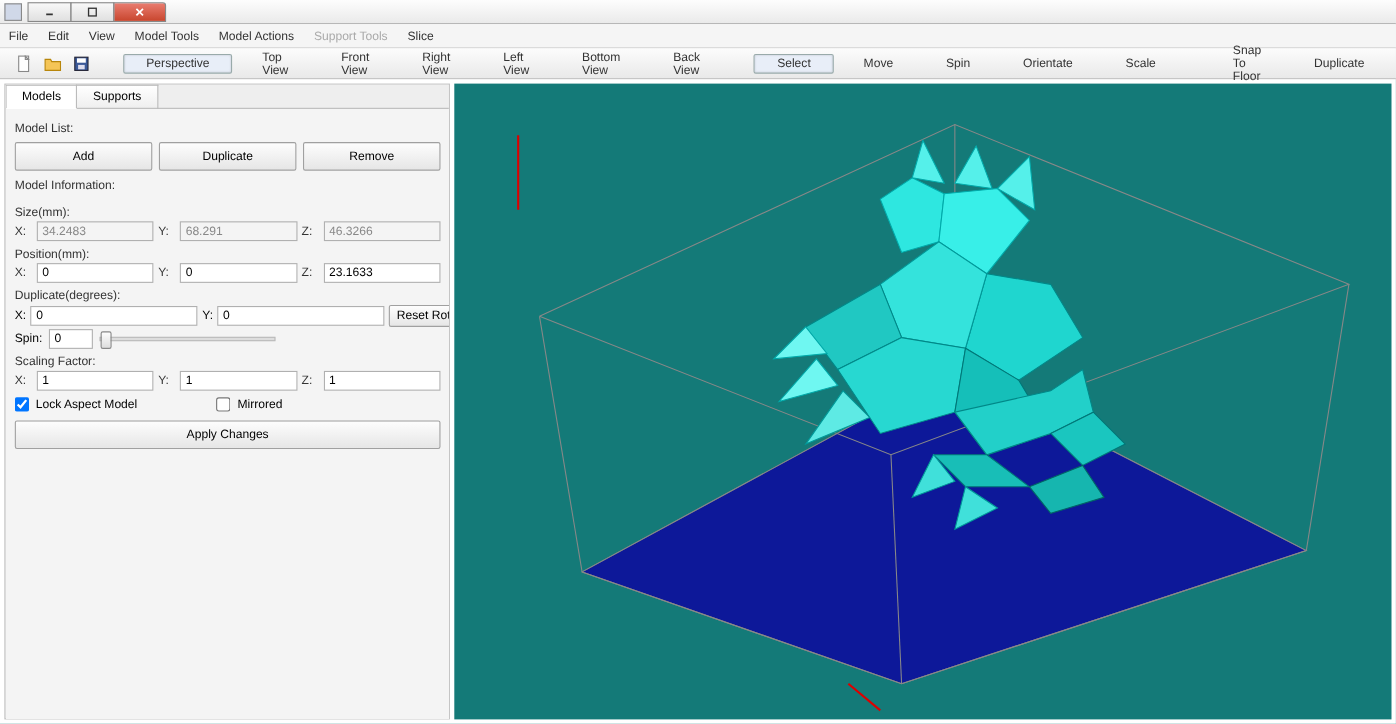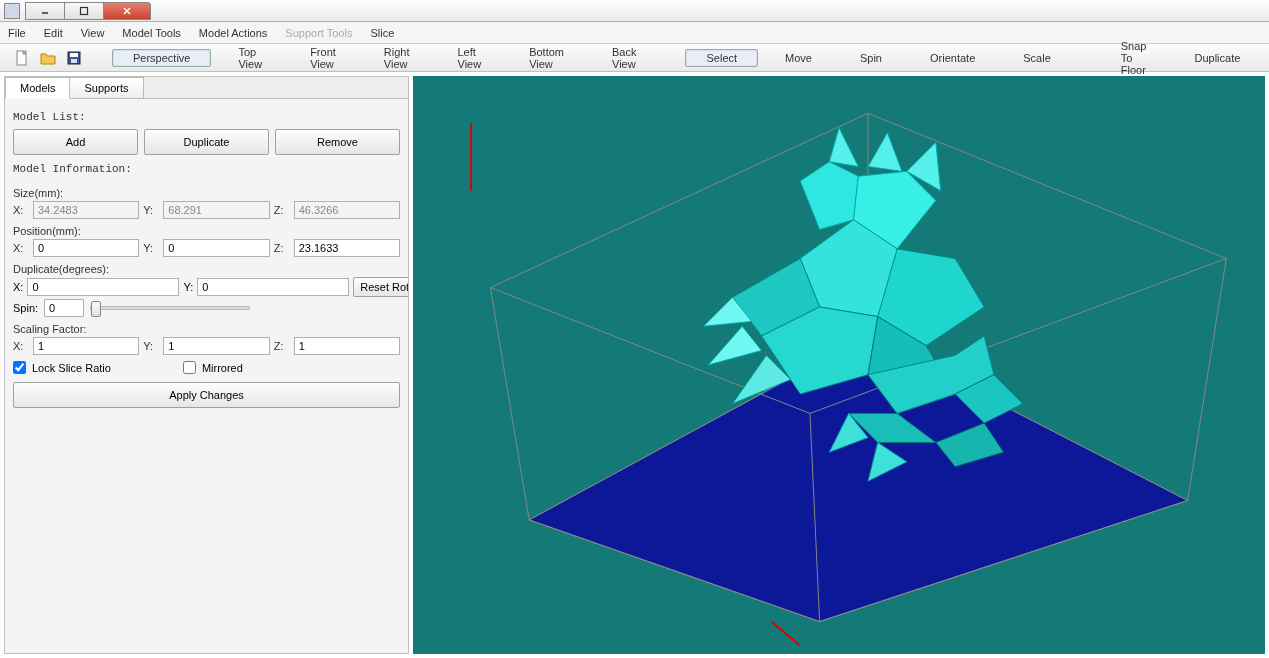--- a/index.html
+++ b/index.html
@@ -30,21 +30,21 @@
 
 .main { display:flex; height: calc(100vh - 72px); }
 
 
 .sidepanel { width: 405px; background: #f4f4f4; border: 1px solid #c0c0c0; margin: 4px; display:flex; flex-direction:column; }
 .tabs { display:flex; background: #eee; }
 .tab { padding: 4px 14px; border: 1px solid #bbb; background: linear-gradient(#fff,#eee); cursor:pointer; margin-right:-1px; border-bottom: none; }
 .tab.active { background: #fff; border-bottom: 1px solid #fff; position: relative; z-index:1; }
 .panel-body { flex:1; background:#f4f4f4; padding: 8px; border-top: 1px solid #bbb; margin-top:-1px; display:flex; flex-direction:column; overflow-y: auto; }
 
-.section-label { color:#333; margin: 4px 0 6px 0; font-family: Liberation Mono, monospace; }
+.section-label { color:#333; margin: 4px 0 6px 0; }
 .row3 { display:flex; gap:6px; margin-bottom: 4px; }
 .row3 .btn { flex:1; }
 .btn { height: 22px; background: linear-gradient(#fdfdfd,#e6e6e6); border: 1px solid #a0a0a0; border-radius: 2px; display:flex; align-items:center; justify-content:center; cursor:pointer; padding: 12px 8px; }
 .listbox { height: 215px; background:#fff; border:1px solid #a0a0a0; padding:2px; margin-bottom: 10px; overflow:auto; }
 .list-item { padding: 2px 4px; background: #fff; cursor: pointer; }
 
 .info-grid { display:grid; grid-template-columns: 16px 1fr 16px 1fr 16px 1fr; gap: 2px 4px; align-items:center; }
 .info-grid .lab { color:#333; text-align:left; }
 .info-grid input { height: 18px; border: 1px solid #b0b0b0; padding: 0 4px; background:#fff; width: 100%; }
 .info-grid input:disabled { background:#f4f4f4; color:#888; }
@@ -206,21 +206,21 @@
         <span class="lab">X:</span>
         <input value="1" style="">
         <span class="lab">Y:</span>
         <input value="1" style="">
         <span class="lab">Z:</span>
         <input value="1" style="">
       </div>
 
       <div class="checkrow">
         <input type="checkbox" checked="" style="">
-        <span>Lock Slice Ratio</span>
+        <span>Lock Aspect Model</span>
         <span style="flex:0 0 60px"></span>
         <input type="checkbox" style="">
         <span>Mirrored</span>
       </div>
 
       <div class="btn apply-btn">Apply Changes</div>
 
     </div>
   </div>
 

